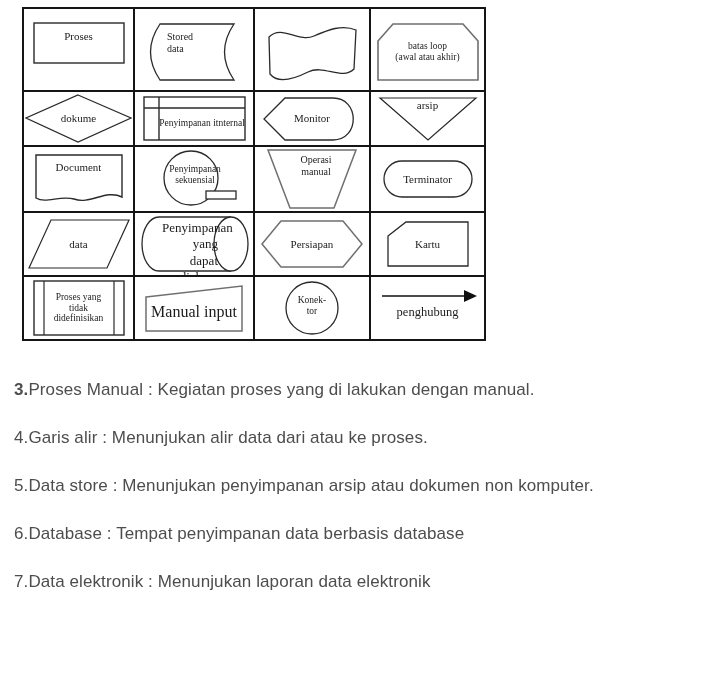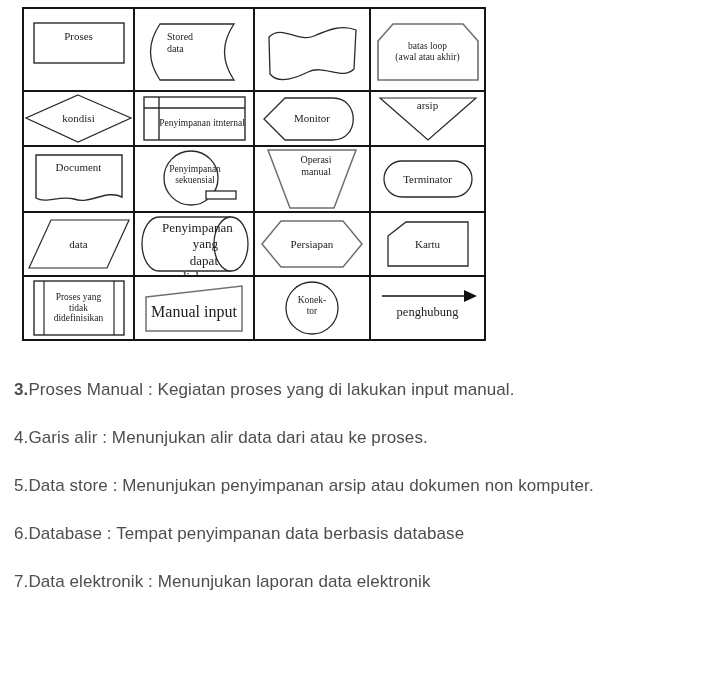--- a/index.html
+++ b/index.html
@@ -98,21 +98,21 @@
           <span class="l2">(awal atau akhir)</span>
         </div>
       </div>
     </div>
 
     <div class="cell">
       <div class="shape-wrap">
         <svg width="107" height="49" viewBox="0 0 107 49">
           <polygon points="53,1 106,24 53,48 1,24" fill="#fff" stroke="#2a2a2a" stroke-width="1.2"></polygon>
         </svg>
-        <div class="lbl">kondisi</div>
+        <div class="lbl">dokume</div>
       </div>
     </div>
 
     <div class="cell">
       <div class="shape-wrap">
         <svg width="103" height="45" viewBox="0 0 103 45">
           <rect x="1" y="1" width="101" height="43" fill="#fff" stroke="#2a2a2a" stroke-width="1.4"></rect>
           <line x1="1" y1="12" x2="102" y2="12" stroke="#2a2a2a" stroke-width="1.4"></line>
           <line x1="16" y1="1" x2="16" y2="44" stroke="#2a2a2a" stroke-width="1.4"></line>
         </svg>
@@ -247,20 +247,20 @@
           <line x1="4" y1="8" x2="87" y2="8" stroke="#111" stroke-width="1.6"></line>
           <polygon points="86,2 99,8 86,14" fill="#111"></polygon>
         </svg>
         <div class="arrow-label">penghubung</div>
       </div>
     </div>
 
   </div>
 
   <div class="desc-list">
-    <p class="desc-item"><span class="num">3.</span><span>Proses Manual : Kegiatan proses yang di lakukan input manual.</span></p>
+    <p class="desc-item"><span class="num">3.</span><span>Proses Manual : Kegiatan proses yang di lakukan dengan manual.</span></p>
     <p class="desc-item"><span class="num">4.</span><span>Garis alir : Menunjukan alir data dari atau ke proses.</span></p>
     <p class="desc-item"><span class="num">5.</span><span>Data store : Menunjukan penyimpanan arsip atau dokumen non komputer.</span></p>
     <p class="desc-item"><span class="num">6.</span><span>Database : Tempat penyimpanan data berbasis database</span></p>
     <p class="desc-item"><span class="num">7.</span><span>Data elektronik : Menunjukan laporan data elektronik</span></p>
   </div>
 
 </div>
 
 </body></html>

